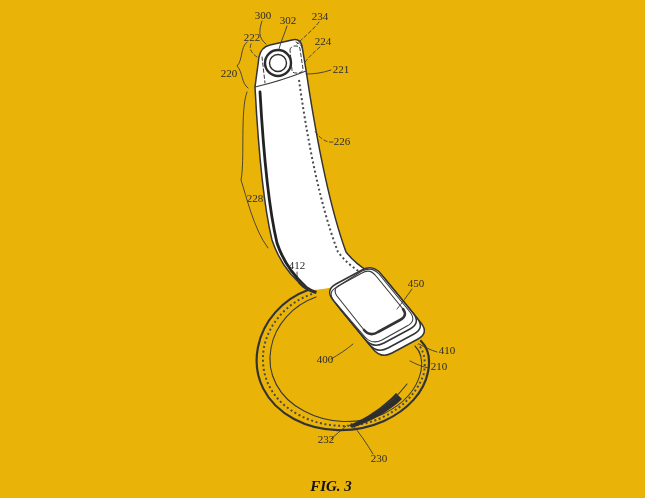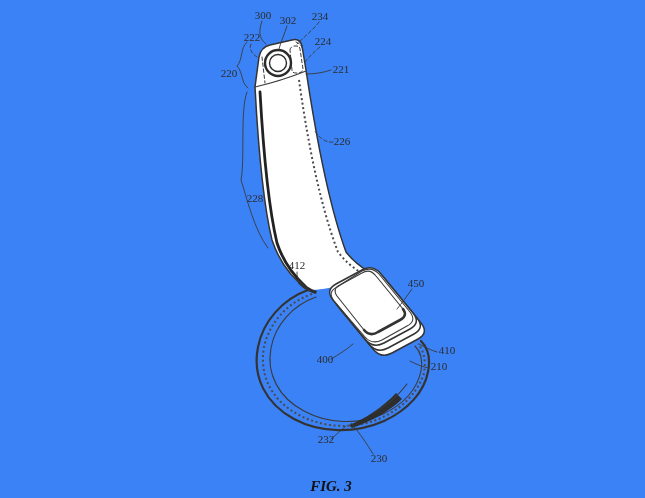--- a/index.html
+++ b/index.html
@@ -1,19 +1,19 @@
 <!DOCTYPE html>
 <html><head>
 <meta charset="utf-8">
 <style>
   html,body{margin:0;padding:0;background:#ffffff;}
   .page{
     position:relative;
     width:645px;height:498px;
-    background:#3b82f6;
+    background:#eab308;
     overflow:hidden;
     font-family:"Liberation Serif", serif;
   }
   svg{position:absolute;left:0;top:0;}
   .outline{fill:none;stroke:#333333;stroke-width:1.5;stroke-linecap:round;stroke-linejoin:round;}
   .thin{fill:none;stroke:#3a3a3a;stroke-width:1.1;stroke-linecap:round;}
   .heavy{fill:none;stroke:#222222;stroke-width:2.8;stroke-linecap:round;}
   .stitch{fill:none;stroke:#4a4a4a;stroke-width:2;stroke-dasharray:2 2.6;stroke-linecap:butt;}
   .hidden-line{fill:none;stroke:#3a3a3a;stroke-width:1;stroke-dasharray:3.5 2.5;stroke-linecap:round;}
   .leader{fill:none;stroke:#3a3a3a;stroke-width:0.9;stroke-linecap:round;}

